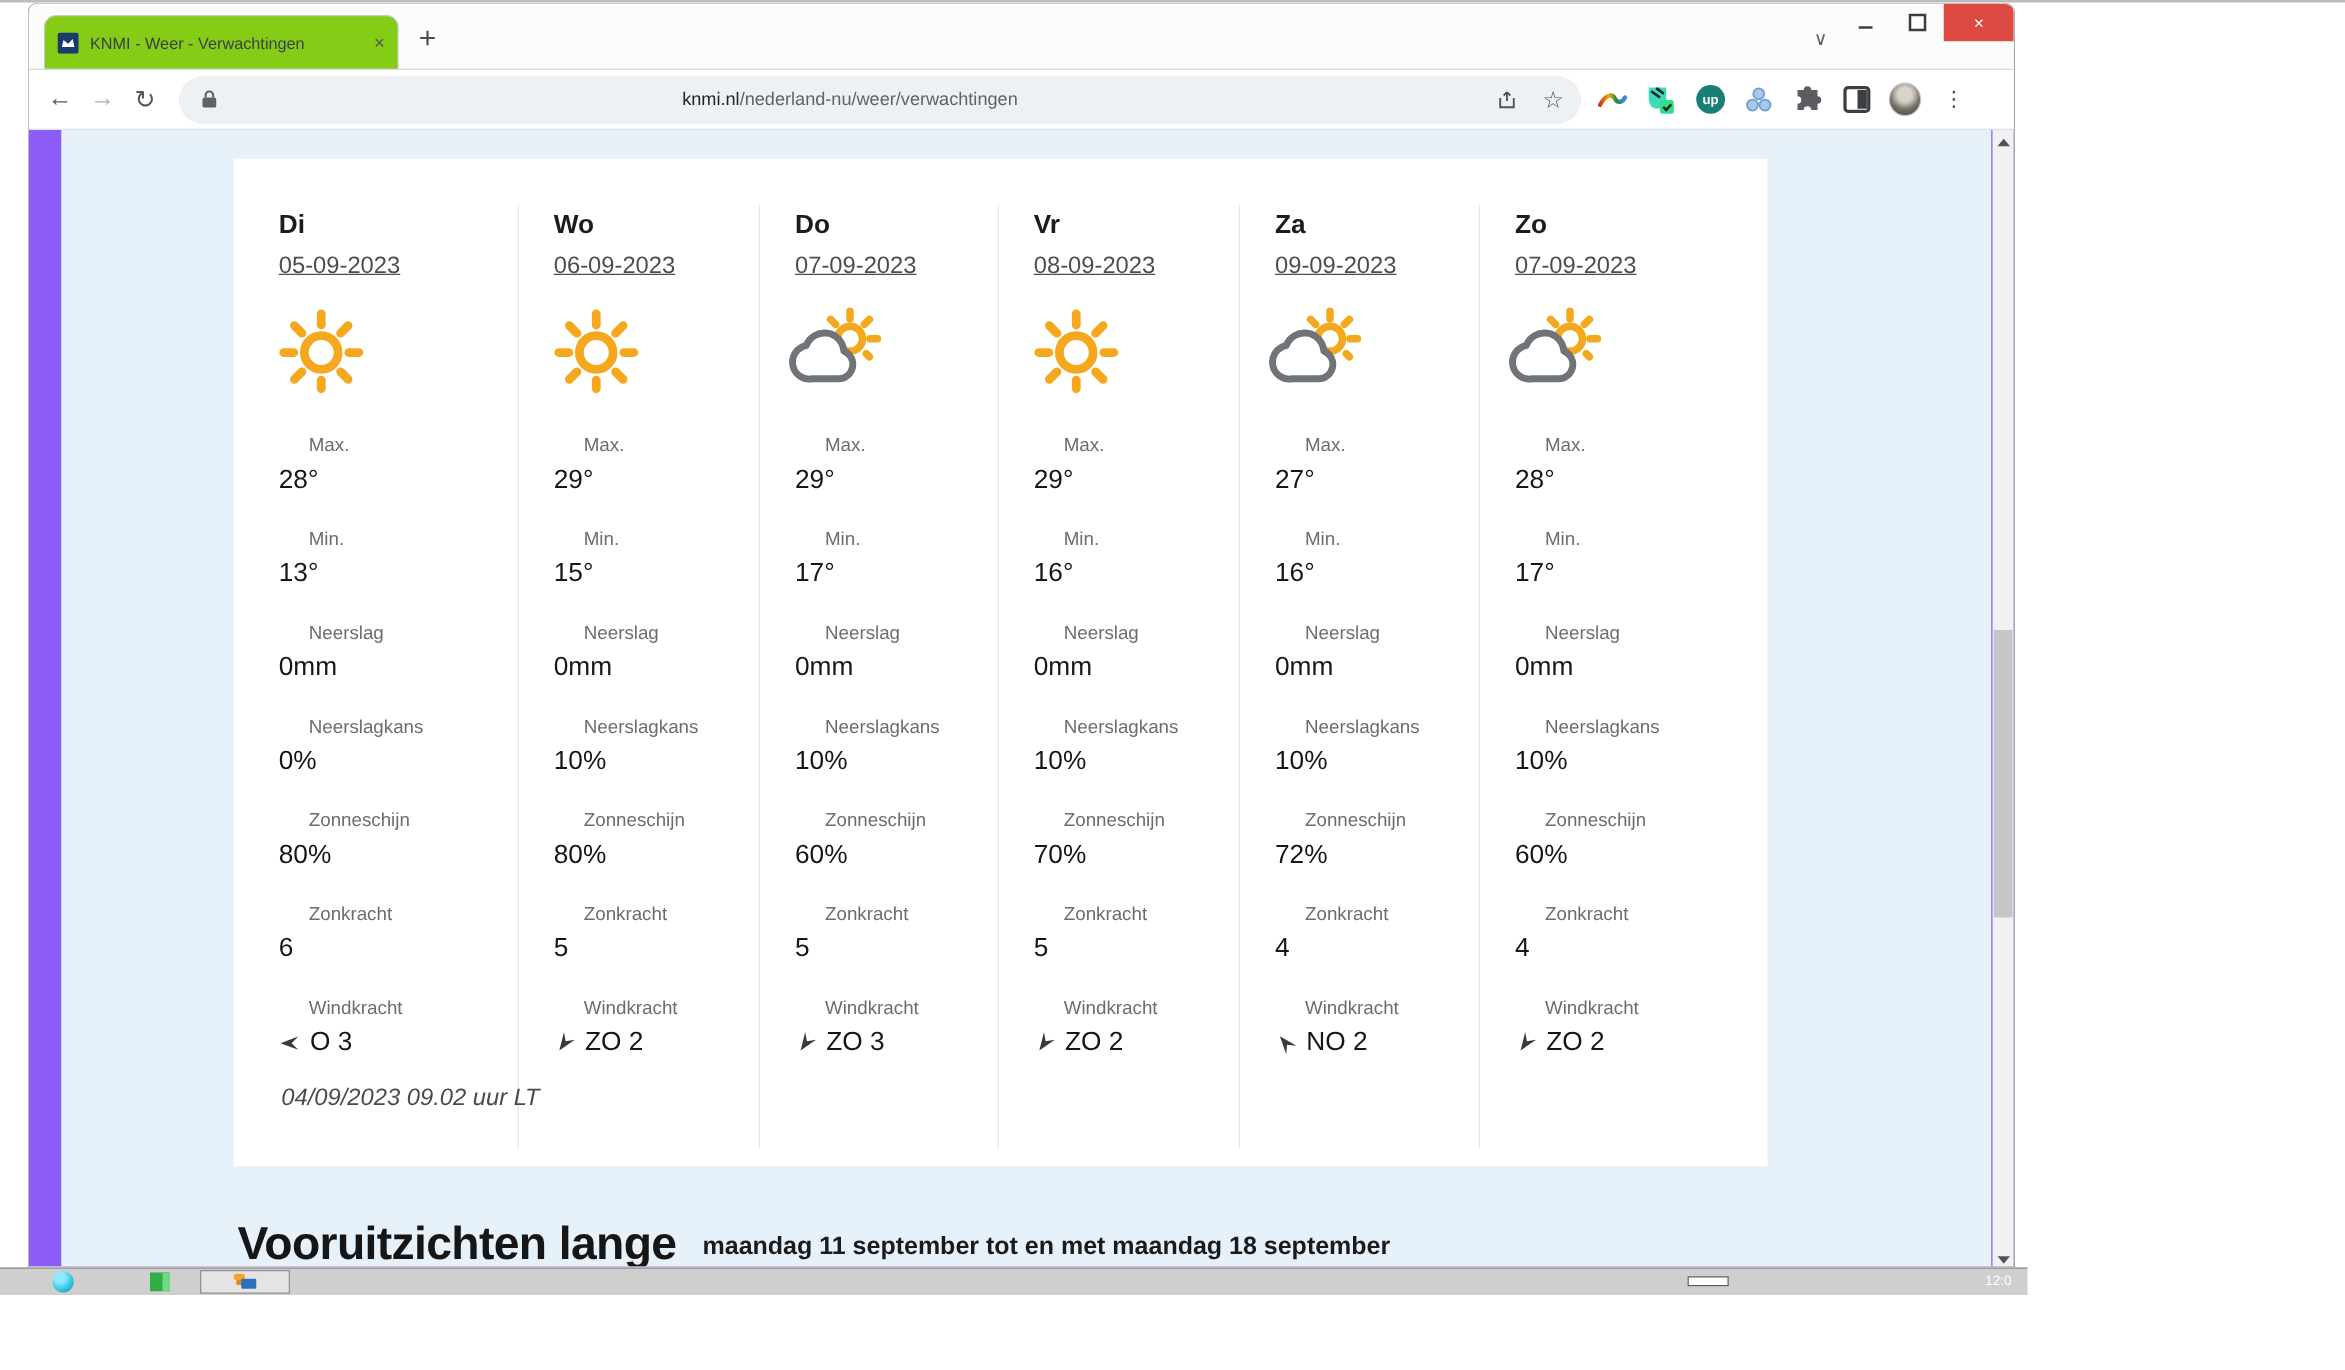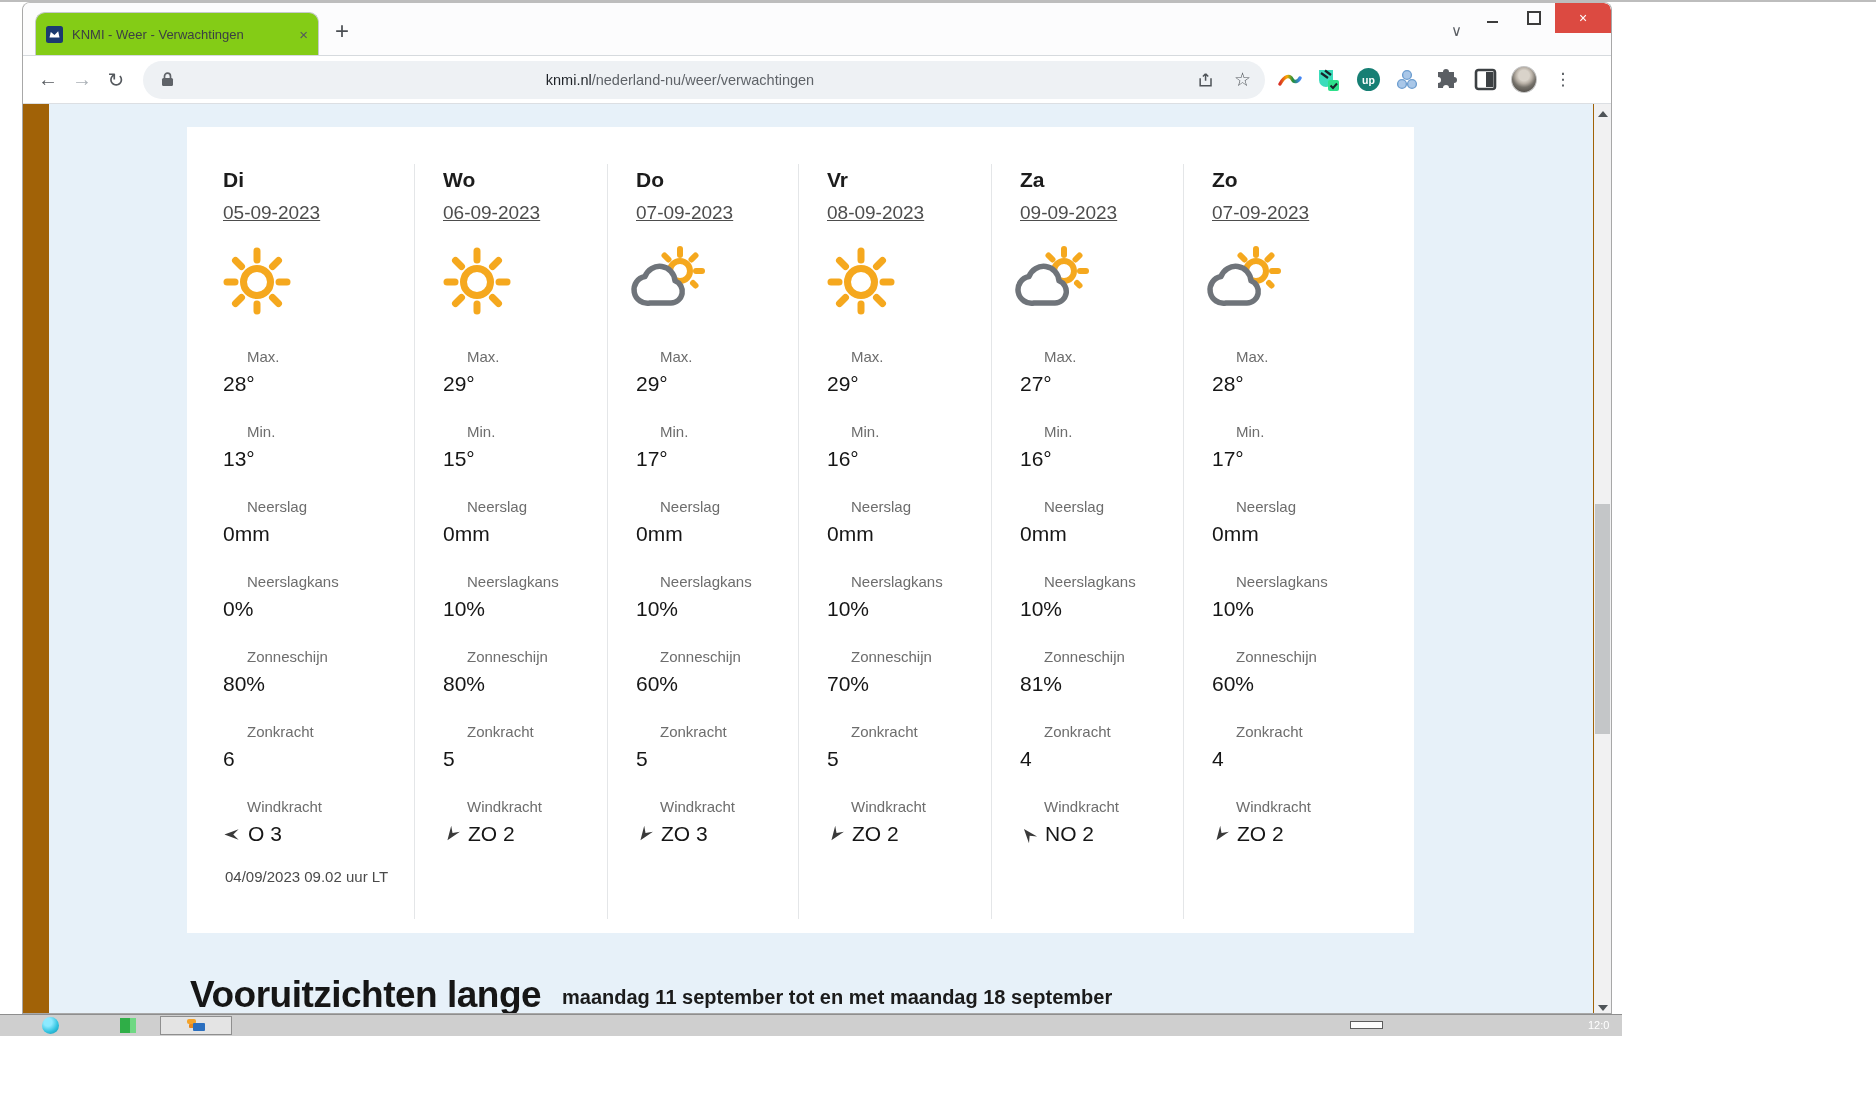--- a/index.html
+++ b/index.html
@@ -40,37 +40,37 @@
   .pillicon{flex:0 0 auto;margin-left:18px;color:#4e5358;}
   .star{font-size:19px;}
   .extrow{display:flex;align-items:center;margin-left:12px;gap:13px;}
   .ext{width:26px;height:26px;display:flex;align-items:center;justify-content:center;flex:0 0 auto;}
   .avatar{width:27px;height:27px;border-radius:50%;
           background:radial-gradient(circle at 50% 34%, #d9d3ca 0 26%, #b8b0a6 40%, #75716a 58%, #3f3c38 100%);
           border:1px solid #c3c3c3;box-sizing:border-box;}
   .kebab{font-size:17px;color:#4e5358;letter-spacing:0;}
 
   
-  .content{position:relative;height:913px;background:#a16207;overflow:hidden;}
+  .content{position:relative;height:913px;background:#8b5cf6;overflow:hidden;}
   .bluepanel{position:absolute;left:26px;top:0;width:1544px;height:913px;background:#e7f1f9;}
   .card{position:absolute;left:164px;top:23px;width:1227px;height:806px;background:#fff;}
   .cols{position:absolute;left:0;top:37px;right:0;bottom:14px;display:grid;
         grid-template-columns:227px 193px 191px 193px 192px 231px;}
   .col{box-sizing:border-box;padding-left:28px;padding-top:4px;border-left:1px solid #e4e6e8;}
   .col:first-child{border-left:none;padding-left:36px;}
   .day{font-size:21px;font-weight:bold;color:#1c1c1c;}
   .date{font-size:19px;color:#4d4d4d;margin-top:10px;text-decoration:underline;}
   .wx-icon{width:80px;height:80px;margin:16px 0 28px -6px;}
   .stat{margin-bottom:26px;}
   .lbl{font-size:15px;color:#6d6d6d;line-height:18px;margin-left:24px;}
   .val{font-size:21px;color:#161616;line-height:26px;margin-top:5px;}
   .windval{display:flex;align-items:center;gap:8px;}
   .wind-arrow{width:17px;height:17px;display:inline-block;}
   .wind-arrow svg{display:block;width:100%;height:100%;}
-  .timestamp{position:absolute;left:38px;top:741px;font-size:15px;color:#4a4a4a;}
+  .timestamp{position:absolute;left:38px;top:741px;font-size:19px;font-style:italic;color:#4a4a4a;}
 
   .lt-heading{position:absolute;left:167px;top:870px;font-size:37px;font-weight:bold;color:#161616;letter-spacing:-0.5px;}
   .lt-period{position:absolute;left:539px;top:882px;font-size:20px;font-weight:bold;color:#1b1b1b;}
 
   
   .pagescroll{position:absolute;right:0;top:0;width:17px;height:913px;background:#f1f1f2;}
   .ps-up{position:absolute;left:4px;top:7px;width:0;height:0;border-left:5px solid transparent;
          border-right:5px solid transparent;border-bottom:6px solid #4f5458;}
   .ps-down{position:absolute;left:4px;bottom:6px;width:0;height:0;border-left:5px solid transparent;
          border-right:5px solid transparent;border-top:6px solid #4f5458;}
@@ -446,21 +446,21 @@
             <div class="stat">
                 <div class="lbl">Neerslag</div>
                 <div class="val">0mm</div>
               </div>
             <div class="stat">
                 <div class="lbl">Neerslagkans</div>
                 <div class="val">10%</div>
               </div>
             <div class="stat">
                 <div class="lbl">Zonneschijn</div>
-                <div class="val">81%</div>
+                <div class="val">72%</div>
               </div>
             <div class="stat">
                 <div class="lbl">Zonkracht</div>
                 <div class="val">4</div>
               </div>
             <div class="stat">
                 <div class="lbl">Windkracht</div>
               <div class="val windval">
                   <span class="wind-arrow" style="transform: rotate(50deg);">
                     <svg viewBox="0 0 24 24">

